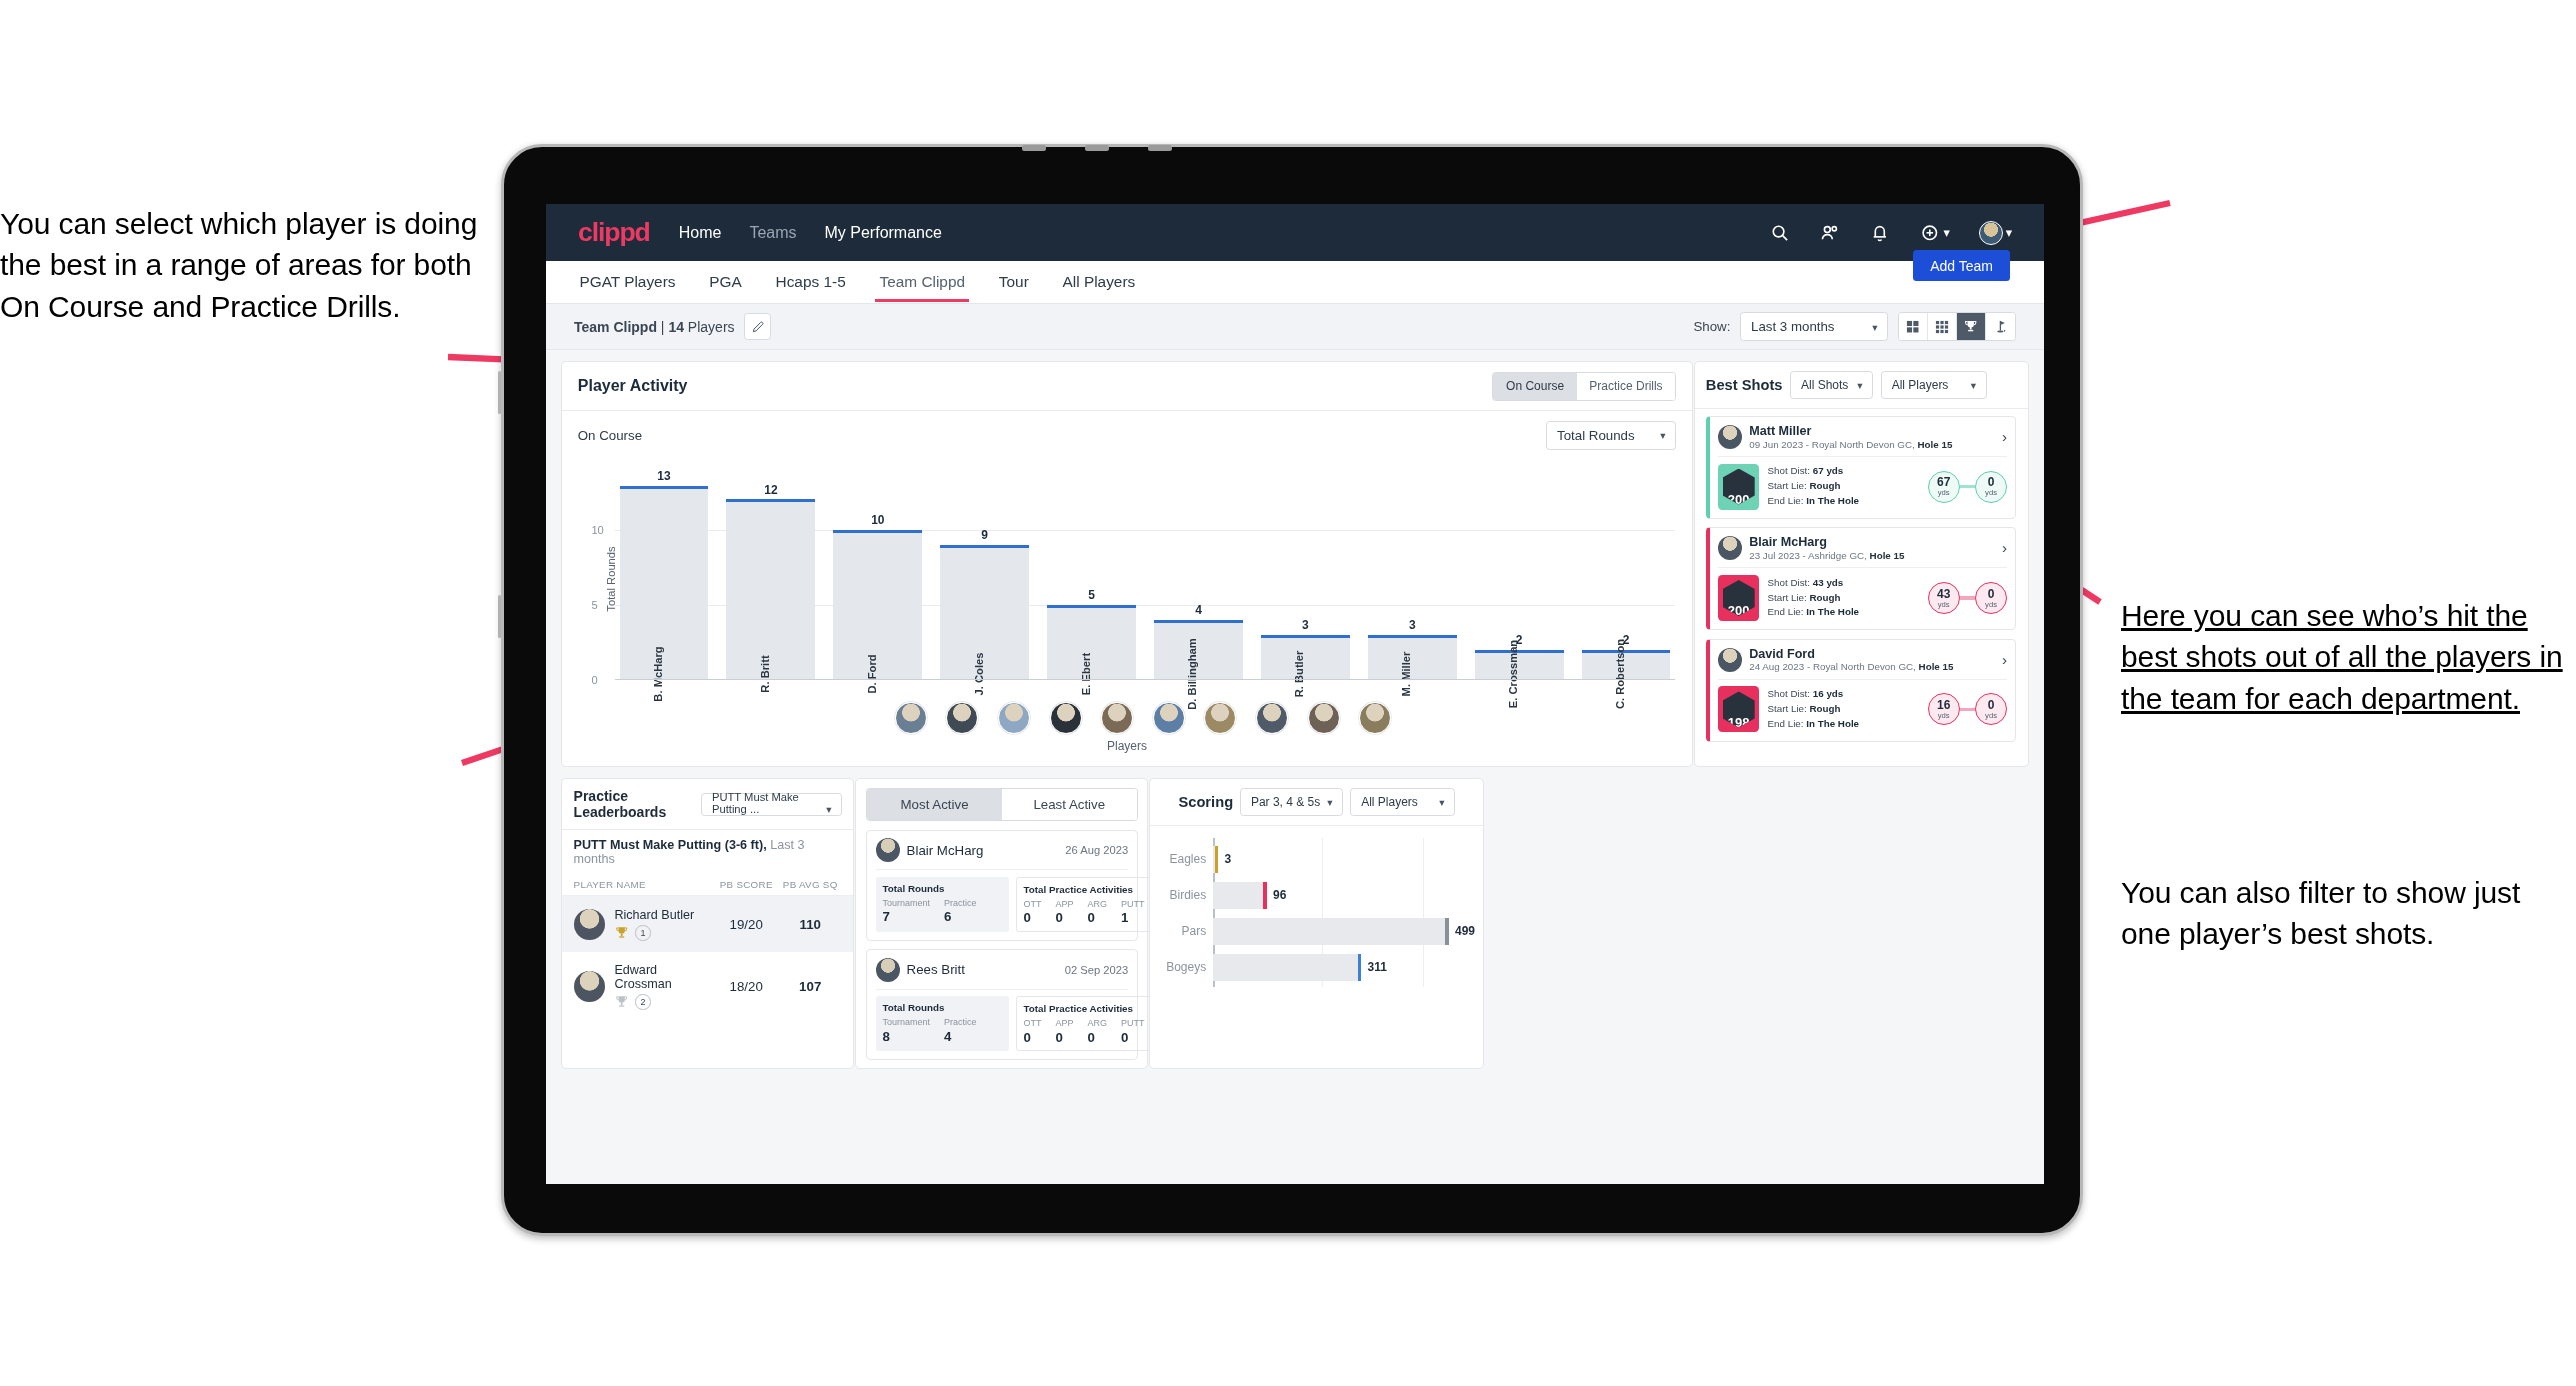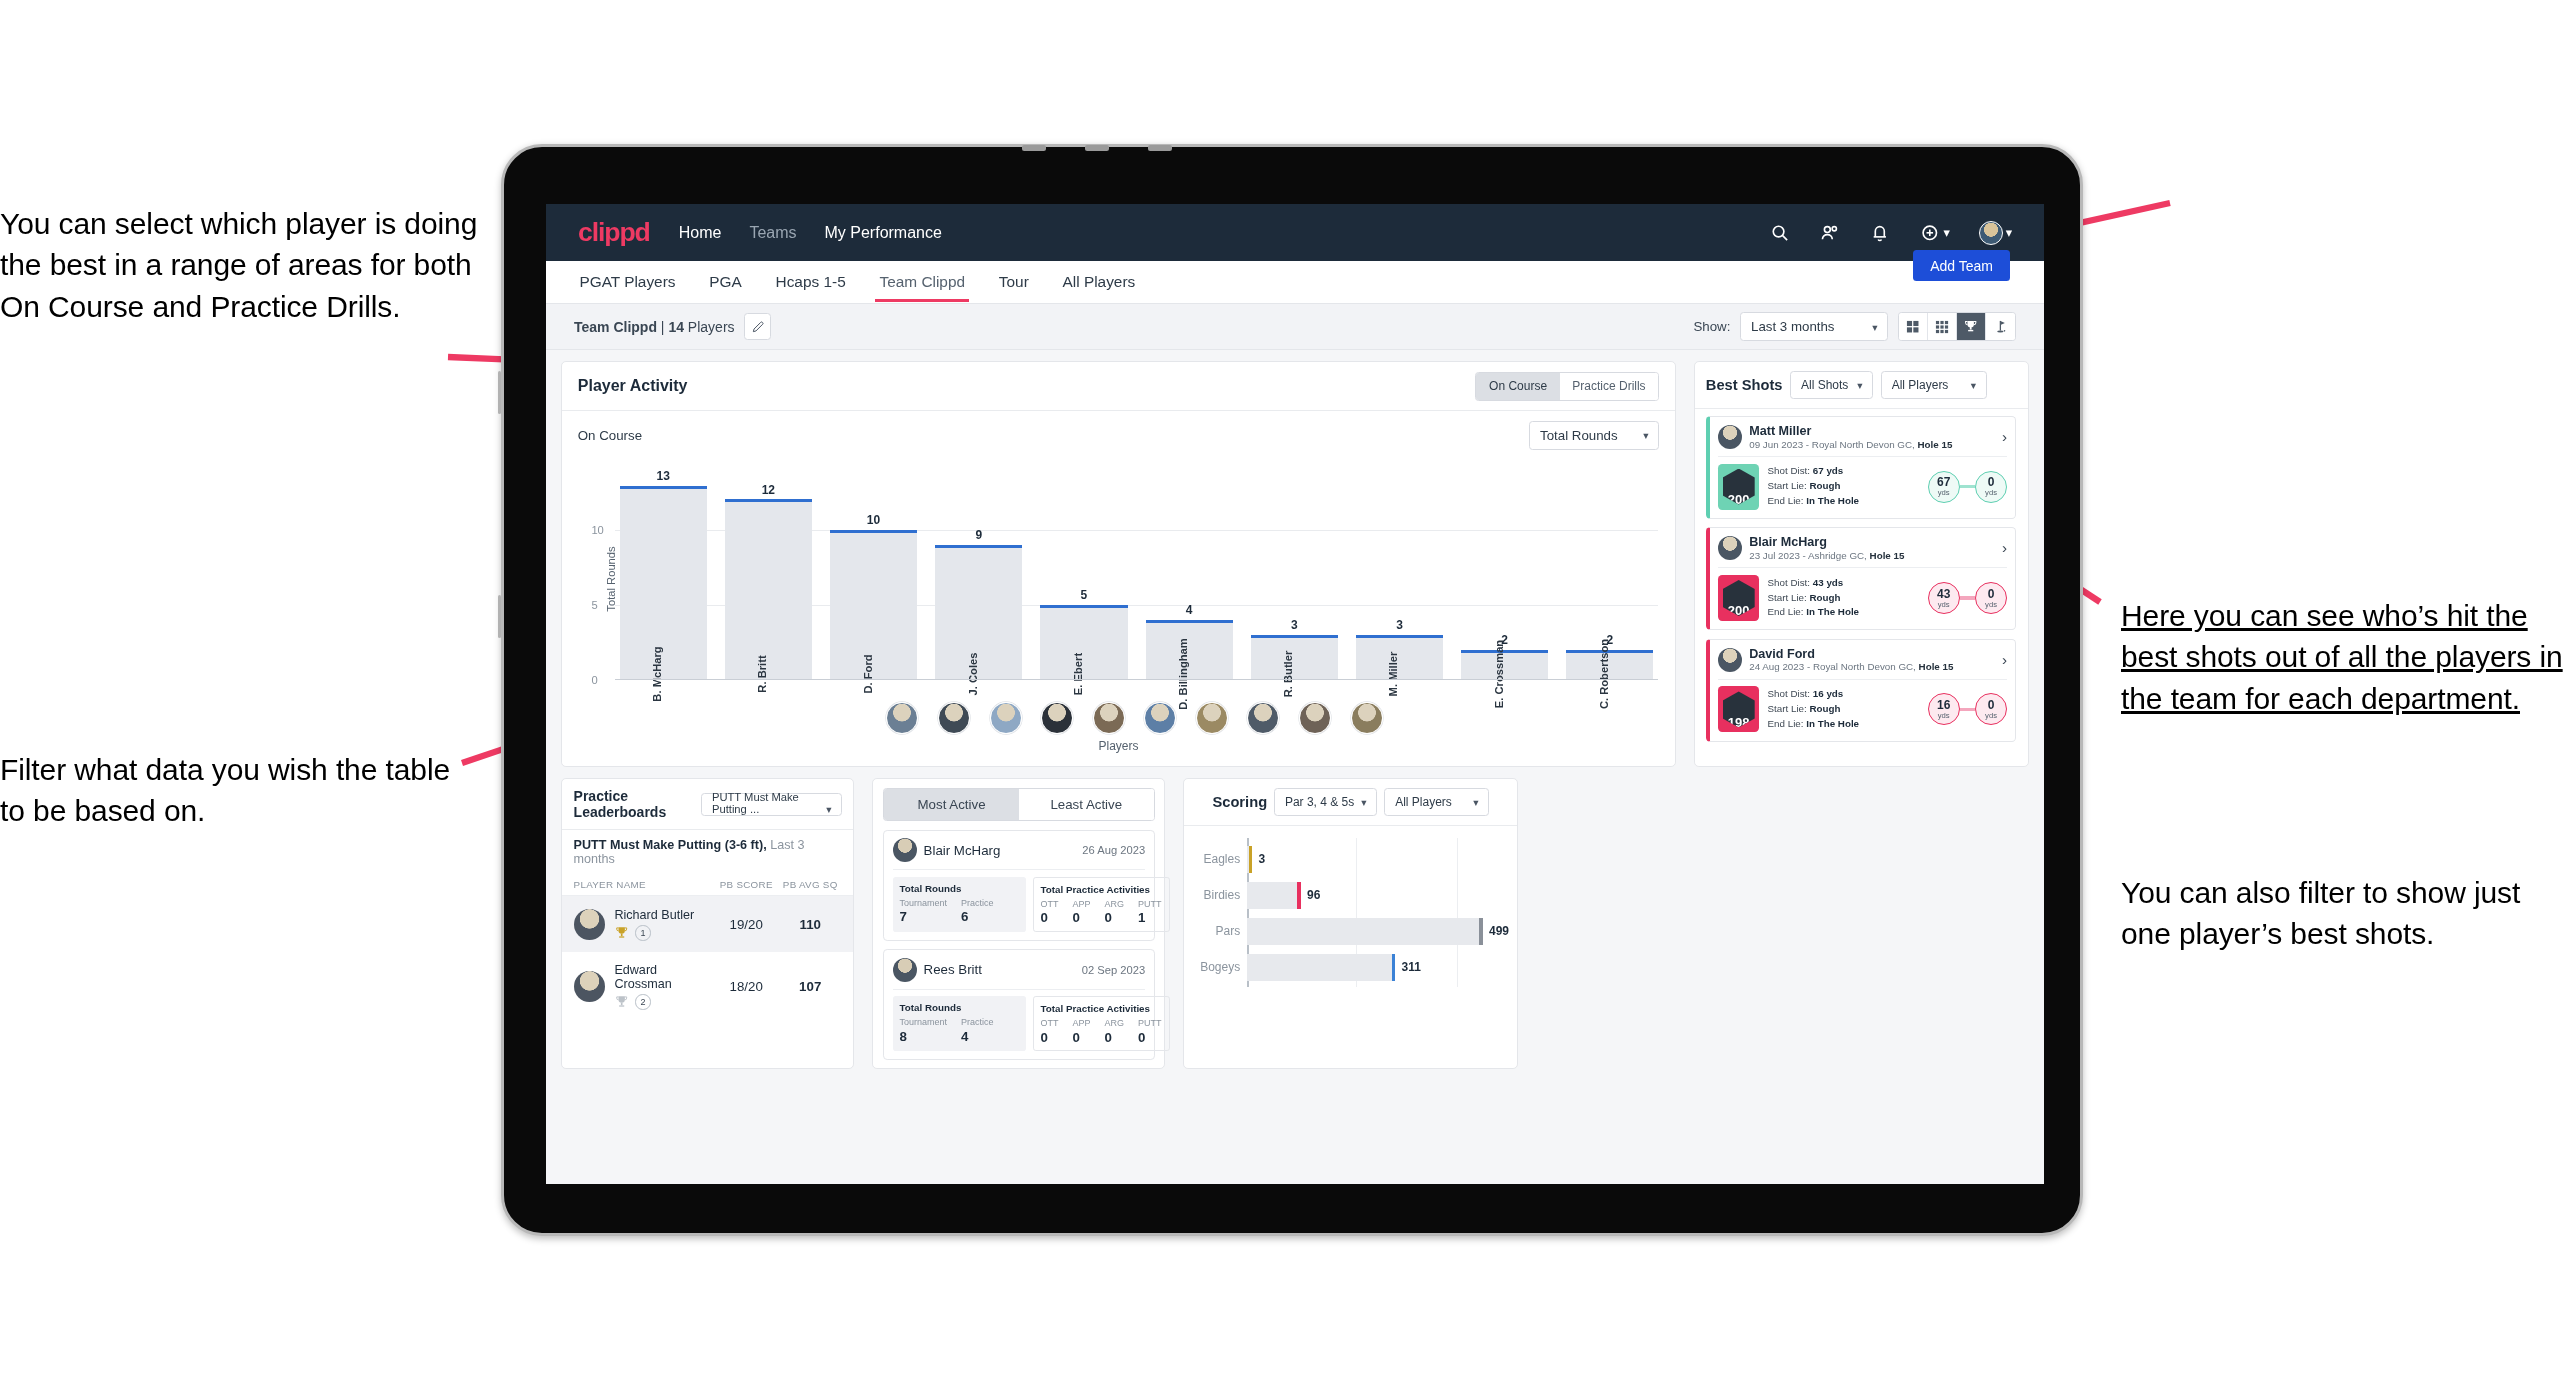--- a/index.html
+++ b/index.html
@@ -89,21 +89,21 @@
   .chev { font-size:10.5px; color:#4a5563; }
   .viewtoggle { display:flex; border:0.7px solid #d7dae0; border-radius:3.5px; overflow:hidden; height:29px; }
   .vt { width:29px; height:100%; background:#fff; display:flex; align-items:center;
         justify-content:center; border-right:0.7px solid #e2e5ea; }
   .vt:last-child { border-right:none; }
   .vt.sel { background:#4e5a67; }
   .vt svg { width:15.4px; height:15.4px; }
 
   
   .content { padding:11.2px 15.4px; display:flex; flex-direction:column; gap:11.2px; }
-  .row { display:flex; gap:18px; }
+  .row { display:flex; gap:1px; }
   .card { background:#fff; border:0.7px solid #e4e6ea; border-radius:4.9px; }
 
   
   .pa-card { flex:1 1 auto; width:910px; }
   .card-head { display:flex; align-items:center; padding:9.8px 15.4px; gap:9.8px; }
   .card-title { font-size:16px; font-weight:700; color:#1d2b3a; }
   .seg { margin-left:auto; display:flex; border:0.7px solid #d7dae0; border-radius:3.5px; overflow:hidden; }
   .seg div { font-size:12px; padding:6.3px 12.6px; color:#55616e; background:#fff; }
   .seg div.on { background:#dcdfe4; color:#2e3b48; }
   .card-divider { height:0.7px; background:#e9ebee; }
@@ -233,21 +233,20 @@
   .hb-num { position:absolute; top:50%; transform:translateY(-50%); font-size:12px;
             font-weight:700; color:#1d2b3a; }
   .axis-v { position:absolute; left:63px; top:12.6px; bottom:0; width:1.4px; background:#b9c0c8; }
 </style>
 </head>
 <body>
 
 <div id="stage">
 
   <div class="callout" style="left:0px; top:203px; width:490px;">You can select which player is doing the best in a range of areas for both On Course and Practice Drills.</div>
-  <div class="callout" style="left:0px; top:749px; width:476px;">Filter what data you wish the table to be based on.</div>
   <div class="callout" style="left:2121px; top:595px; width:448px;text-decoration:underline;">Here you can see who’s hit the best shots out of all the players in the team for each department.</div>
   <div class="callout" style="left:2121px; top:872px; width:448px;">You can also filter to show just one player’s best shots.</div>
 
   <svg class="arrow-svg" viewBox="0 0 3680 1980" width="2576" height="1386">
     <defs>
       <marker id="ah" markerWidth="9" markerHeight="9" refX="5" refY="4.5" orient="auto">
         <path d="M0,0 L9,4.5 L0,9 L2.6,4.5 z" fill="#ee3a63"></path>
       </marker>
     </defs>
     <path d="M640,510 L1840,560" stroke="#ee3a63" stroke-width="9" fill="none" marker-end="url(#ah)"></path>

